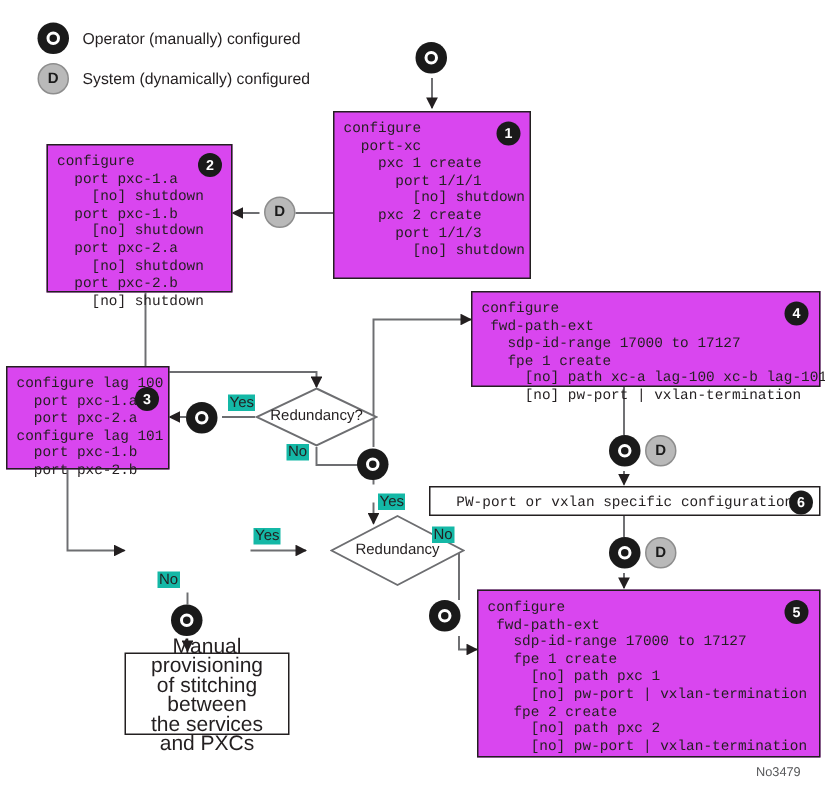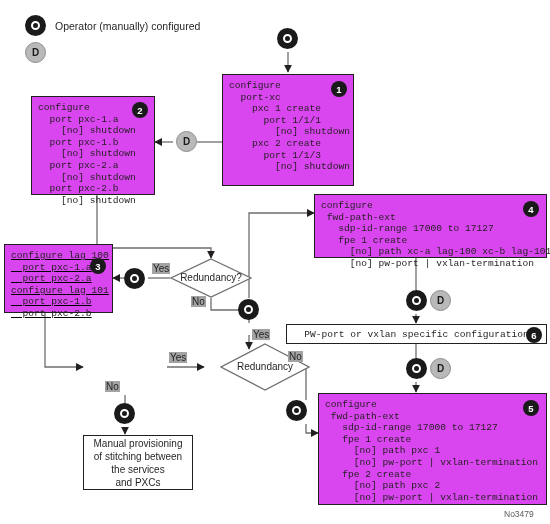--- a/index.html
+++ b/index.html
@@ -48,34 +48,34 @@
     position:absolute;width:16px;height:16px;border-radius:50%;
     background:#1a1a1a;color:#ffffff;font-size:9.5px;font-weight:bold;
     display:flex;align-items:center;justify-content:center;
     font-family:"Liberation Sans",sans-serif;
   }
 
   
   .tbox{
     position:absolute;border:1.3px solid #231f20;background:#ffffff;
     box-sizing:border-box;display:flex;align-items:center;justify-content:center;
-    text-align:center;font-size:10px;line-height:13px;color:#231f20;
+    text-align:center;font-size:14px;line-height:13px;color:#231f20;
   }
 
   
   .diamond{position:absolute;}
   .diamond .dtext{
     position:absolute;left:0;top:0;width:100%;height:100%;
     display:flex;flex-direction:column;align-items:center;justify-content:center;
     font-size:10px;line-height:11.5px;color:#231f20;text-align:center;
     pointer-events:none;
   }
 
   
-  .elabel{position:absolute;font-size:10px;color:#231f20;background:#a3a3a3;
+  .elabel{position:absolute;font-size:10px;color:#231f20;background:#14b8a6;
     padding:0 1px;white-space:nowrap;}
 
   .footer{position:absolute;font-size:8.5px;color:#58595b;}
 </style>
 </head>
 <body>
 
 <div id="page">
 
   <svg class="wires" viewBox="0 0 550 524">
@@ -125,20 +125,21 @@
     <div class="legend-badge badge op">
       <div class="ring"></div>
     </div>
     <div class="legend-label">Operator (manually) configured</div>
   </div>
 
   <div class="legend-row" style="left:25px;top:42px;">
     <div class="legend-badge badge sys">
       <span>D</span>
     </div>
+    <div class="legend-label">System (dynamically) configured</div>
   </div>
 
   <div class="badge op" style="left:277px;top:28px;">
       <div class="ring"></div>
     </div>
 
   <div class="badge sys" style="left:176px;top:131px;">
       <span>D</span>
     </div>
 
@@ -190,21 +191,21 @@
     [no] shutdown
   port pxc-1.b
     [no] shutdown
   port pxc-2.a
     [no] shutdown
   port pxc-2.b
     [no] shutdown</pre>
     <div class="num" style="right:6px;top:5px;">2</div>
   </div>
 
-  <div class="cbox" style="left:4px;top:244px;width:109px;height:69px;text-decoration:underline;">
+  <div class="cbox" style="left:4px;top:244px;width:109px;height:69px;">
     <pre>configure lag 100
   port pxc-1.a
   port pxc-2.a
 configure lag 101
   port pxc-1.b
   port pxc-2.b</pre>
     <div class="num" style="right:6px;top:13px;">3</div>
   </div>
 
   <div class="cbox" style="left:314px;top:194px;width:233px;height:64px;">

